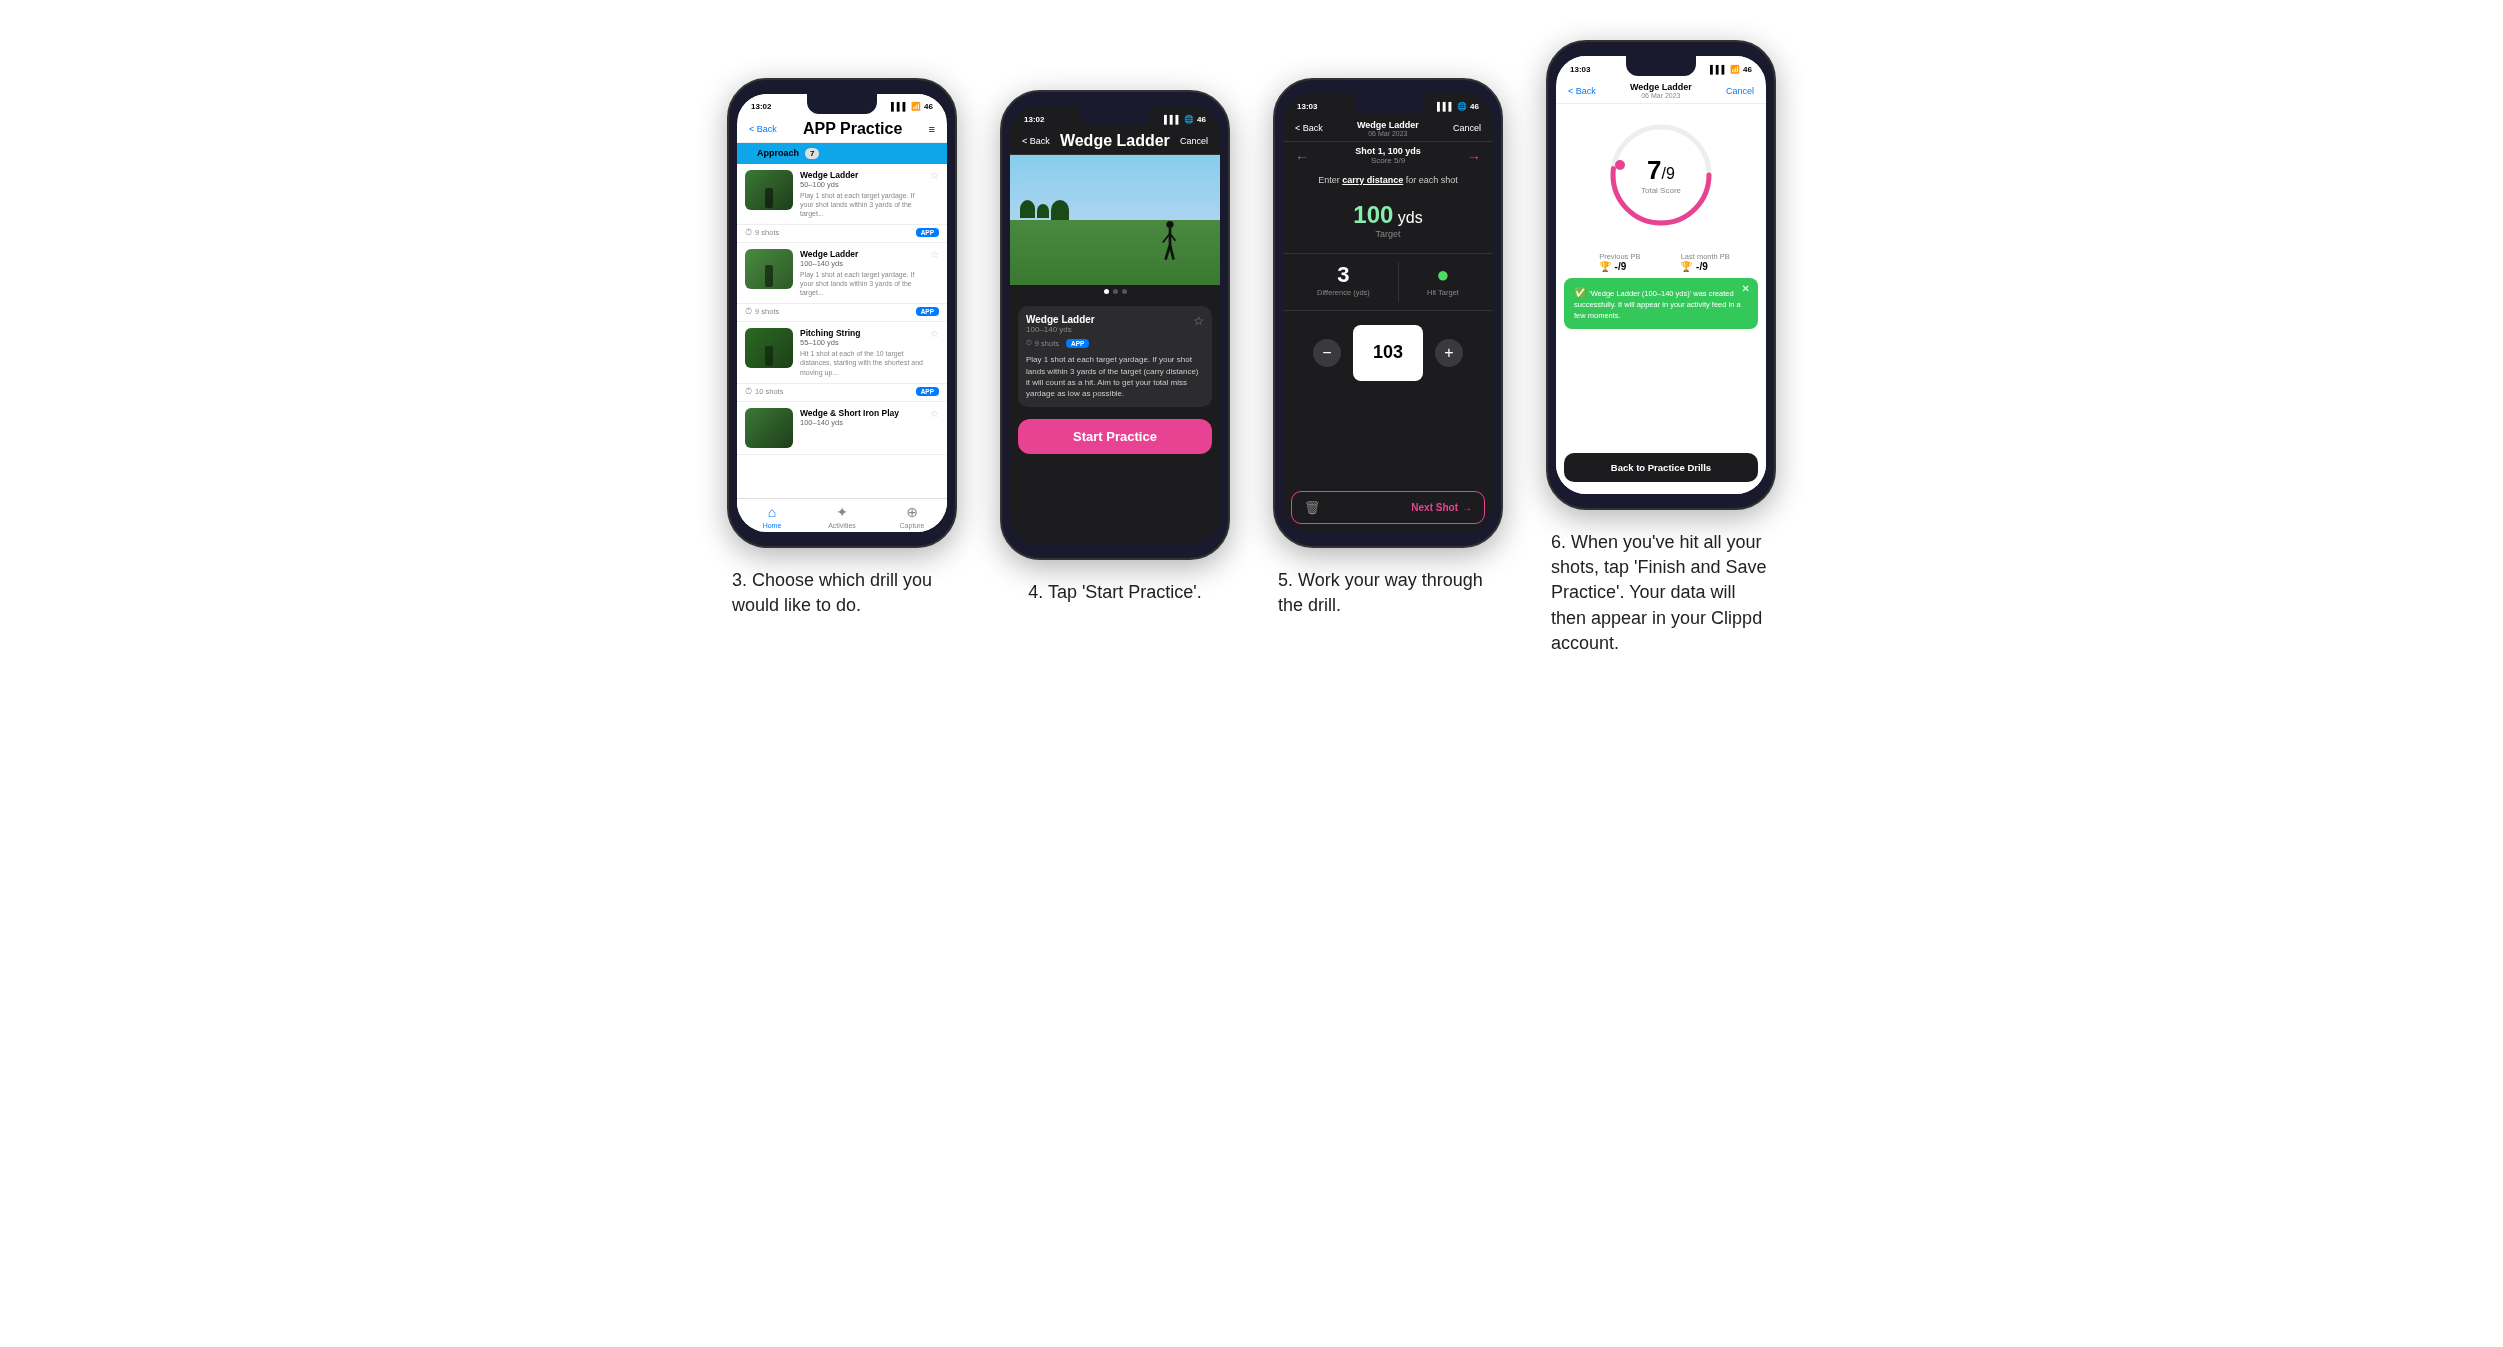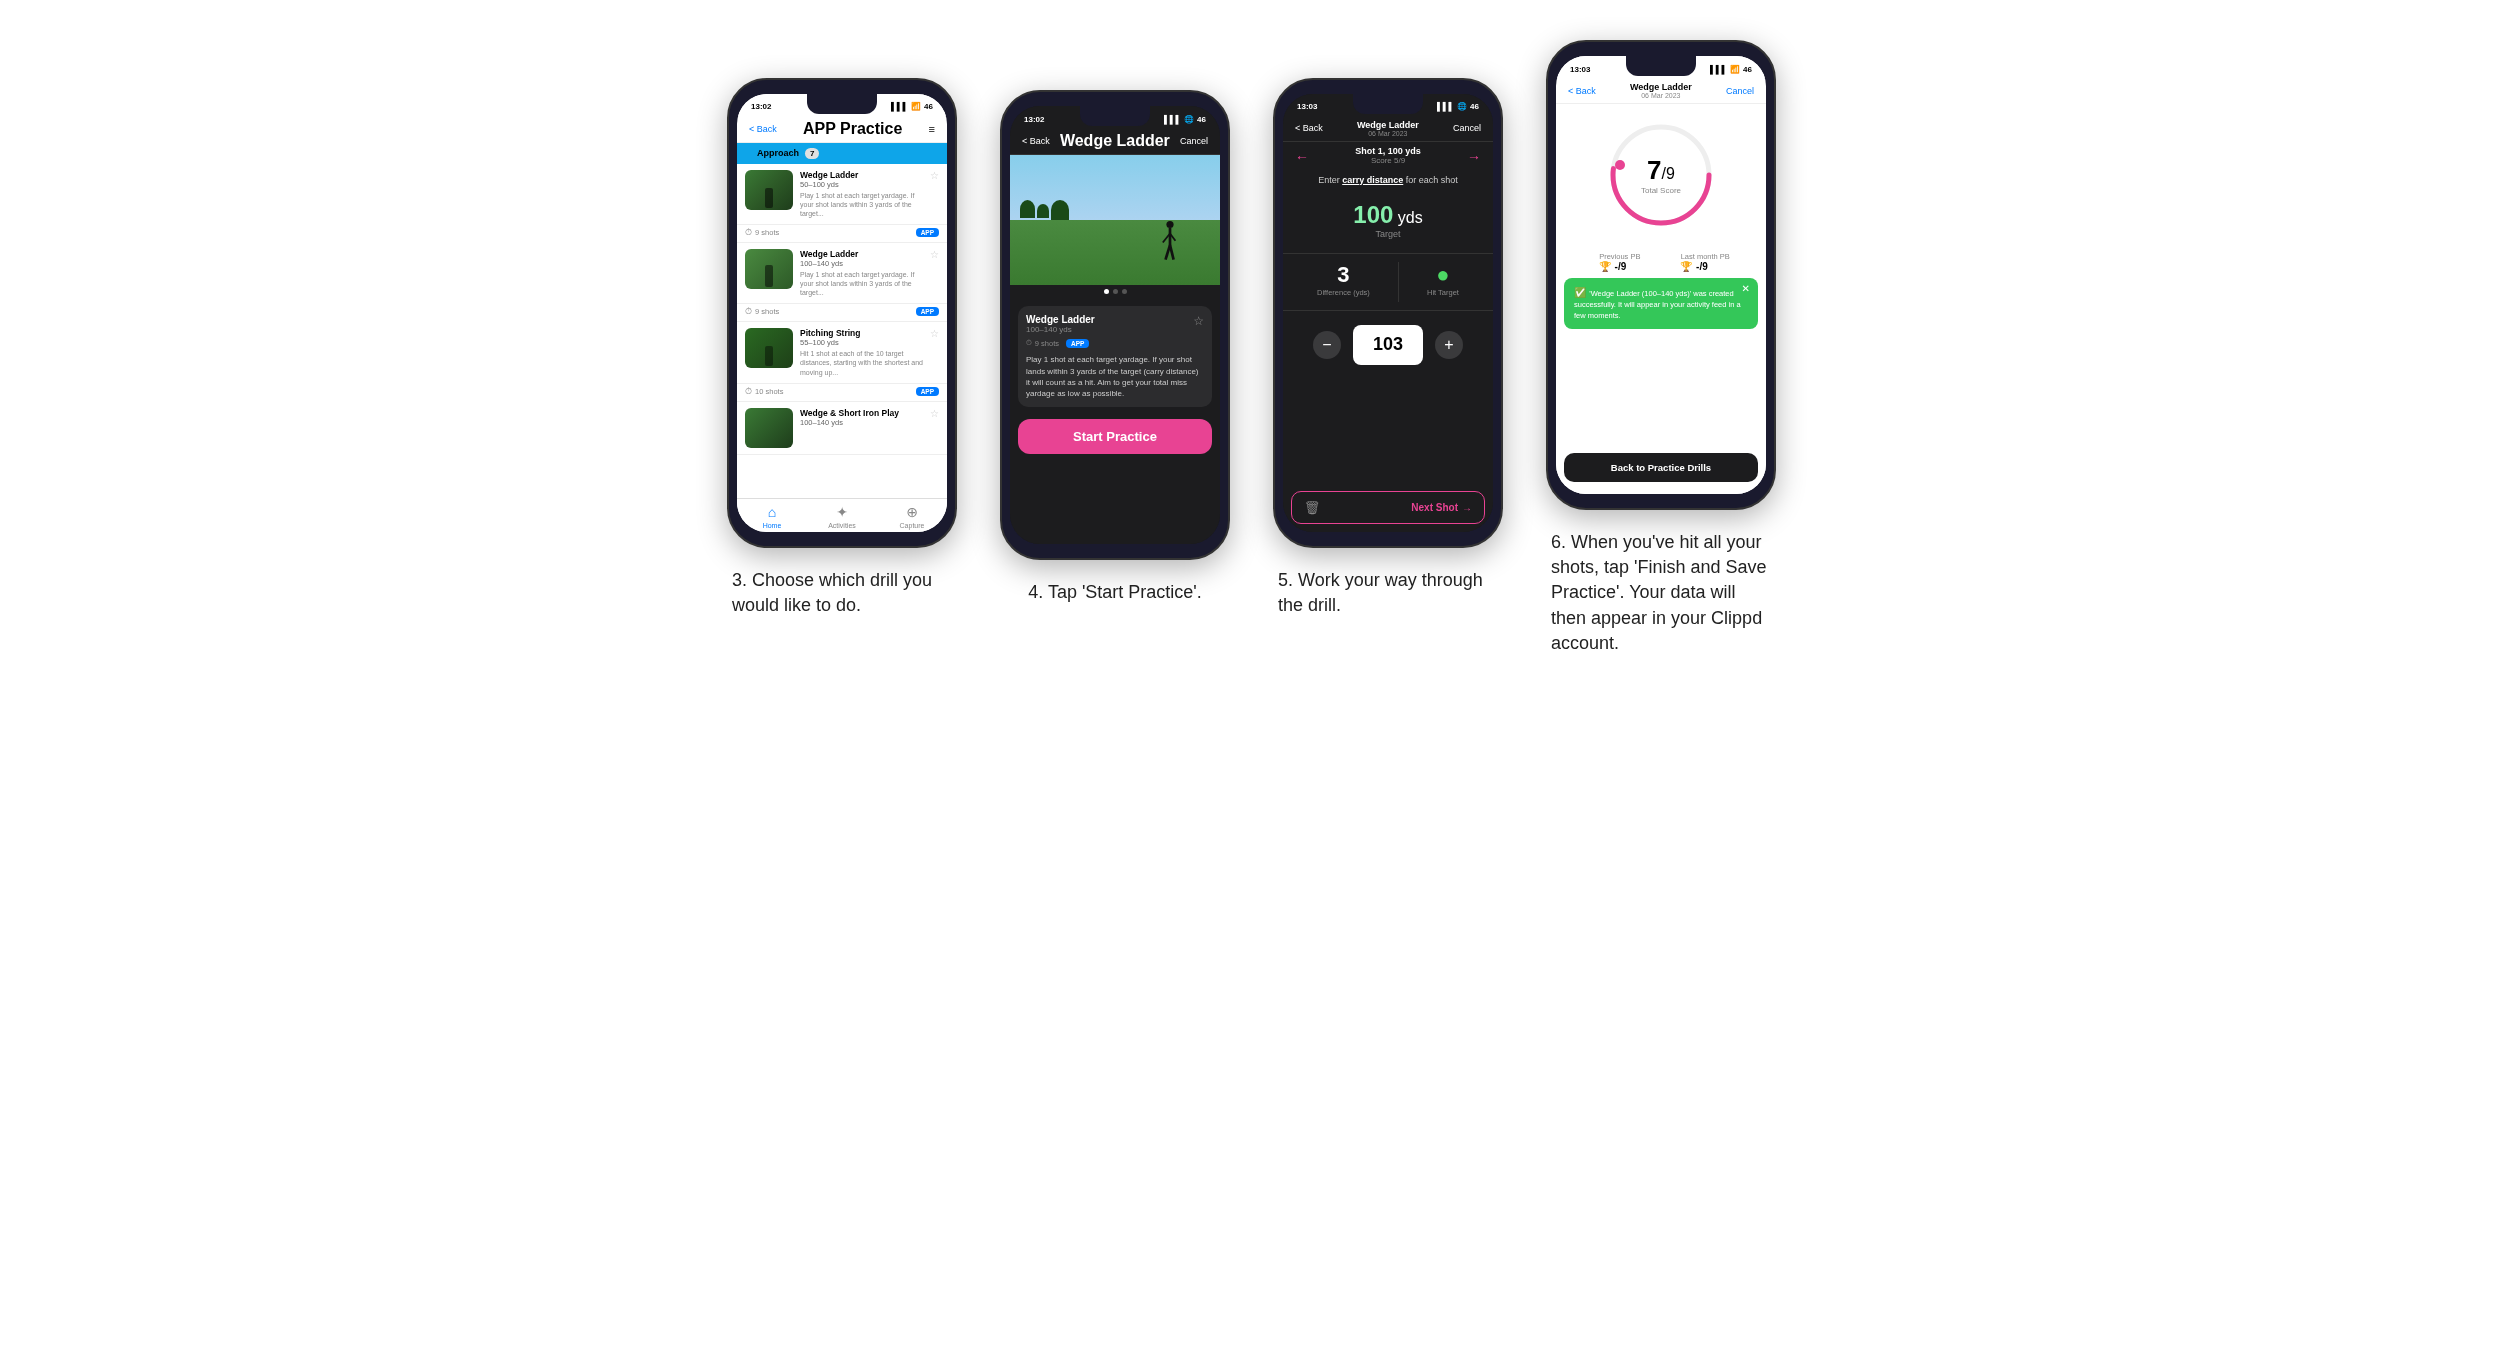--- a/index.html
+++ b/index.html
@@ -306,21 +306,21 @@
       justify-content: center;
       font-size: 16px;
       color: #fff;
     }
     .input-val {
       background: #fff;
       color: #000;
       font-size: 18px;
       font-weight: 600;
       width: 70px;
-      height: 40px;
+      height: 56px;
       border-radius: 8px;
       display: flex;
       align-items: center;
       justify-content: center;
     }
     .next-shot-bar {
       display: flex;
       justify-content: space-between;
       align-items: center;
       margin: auto 8px 8px;

